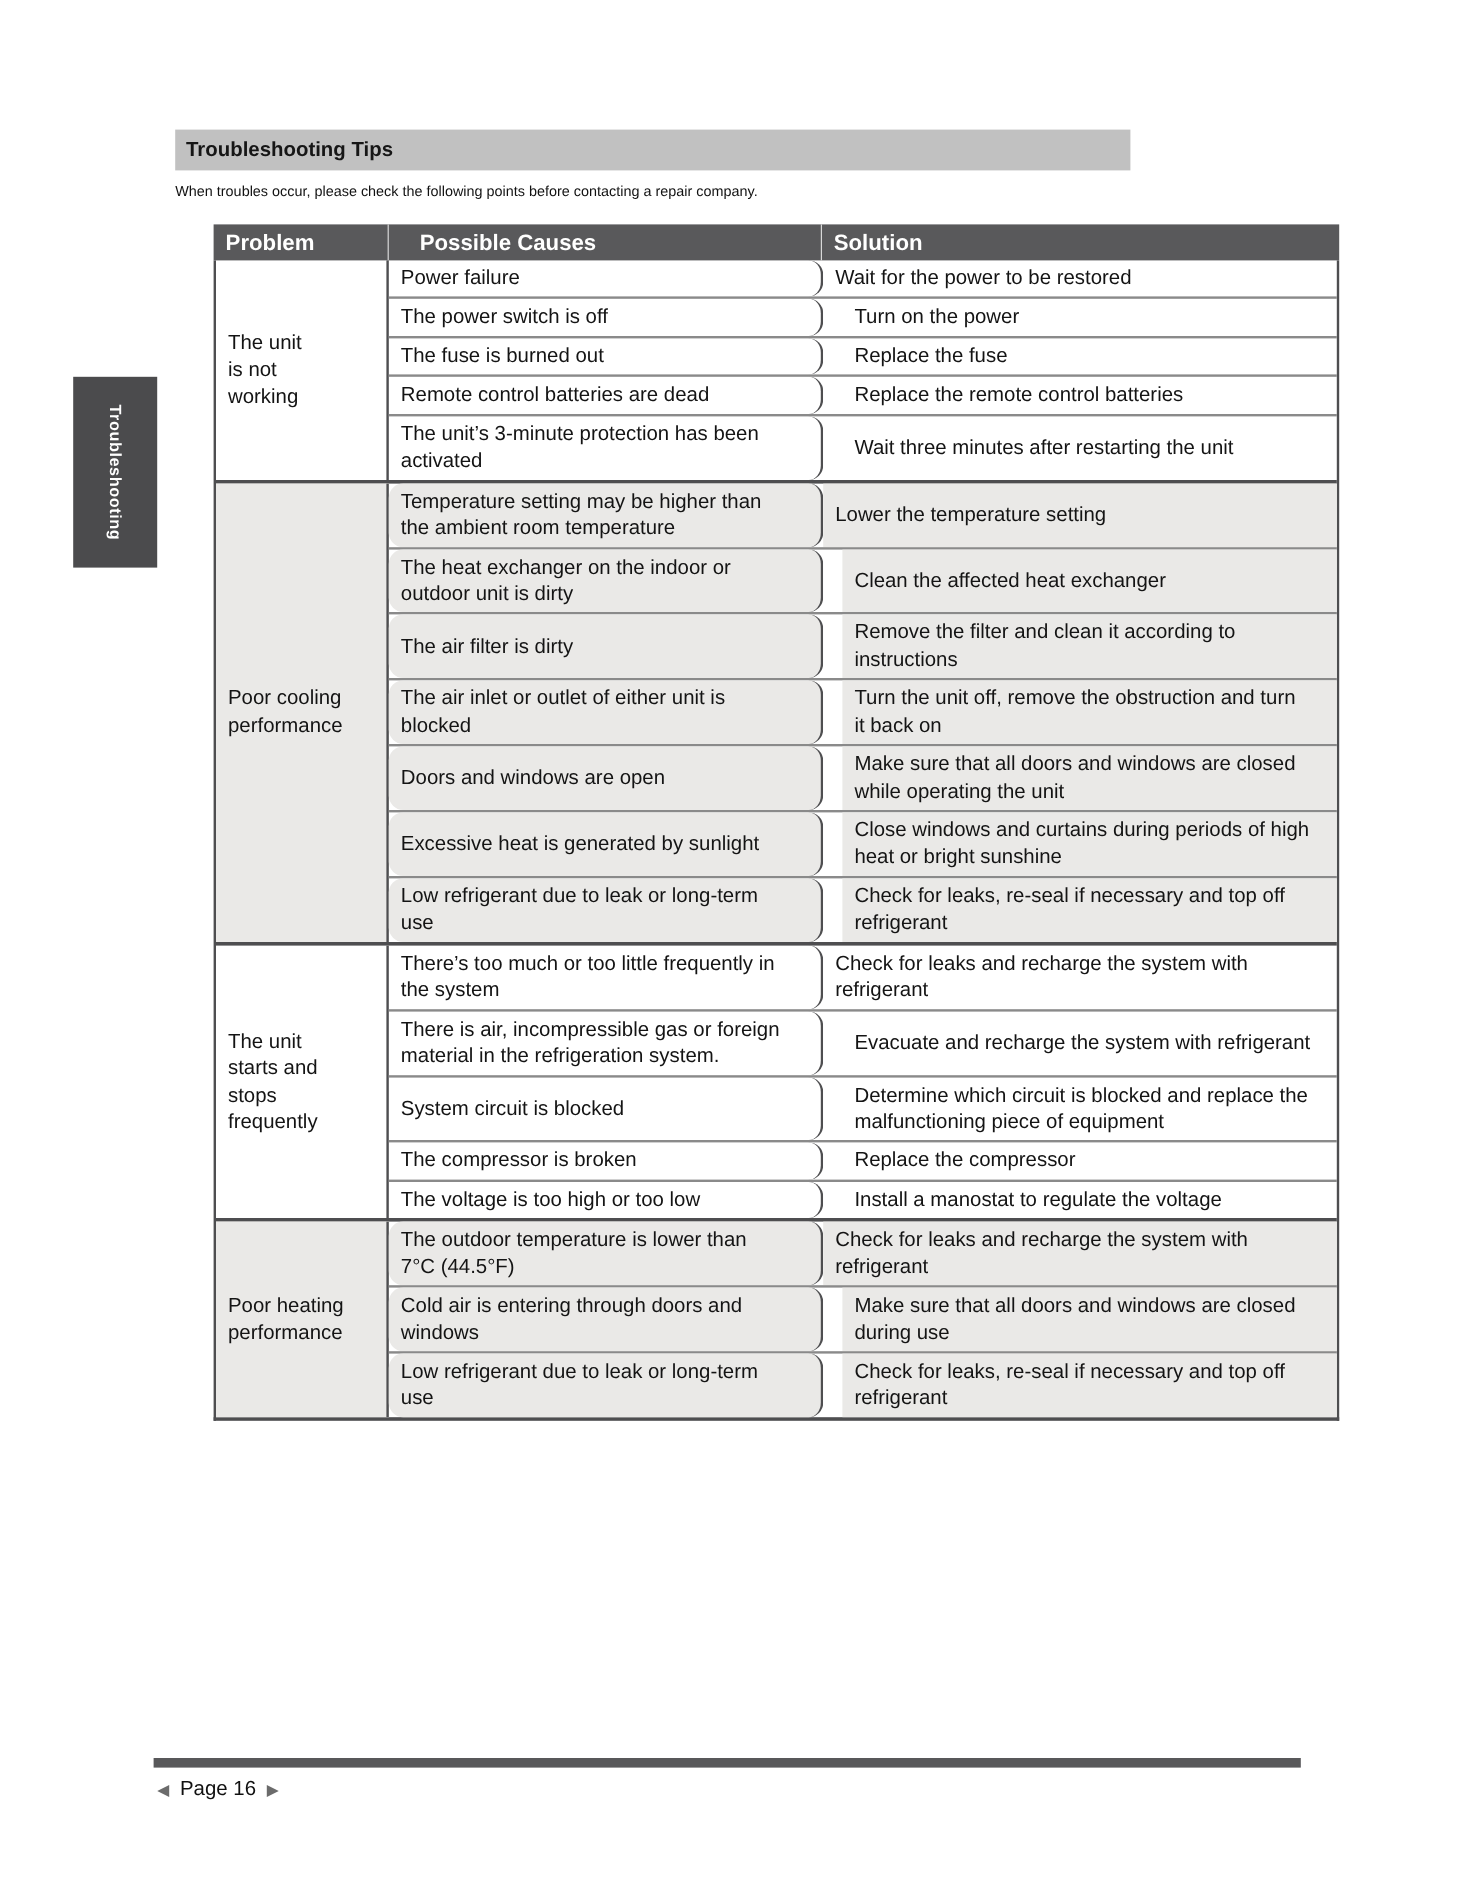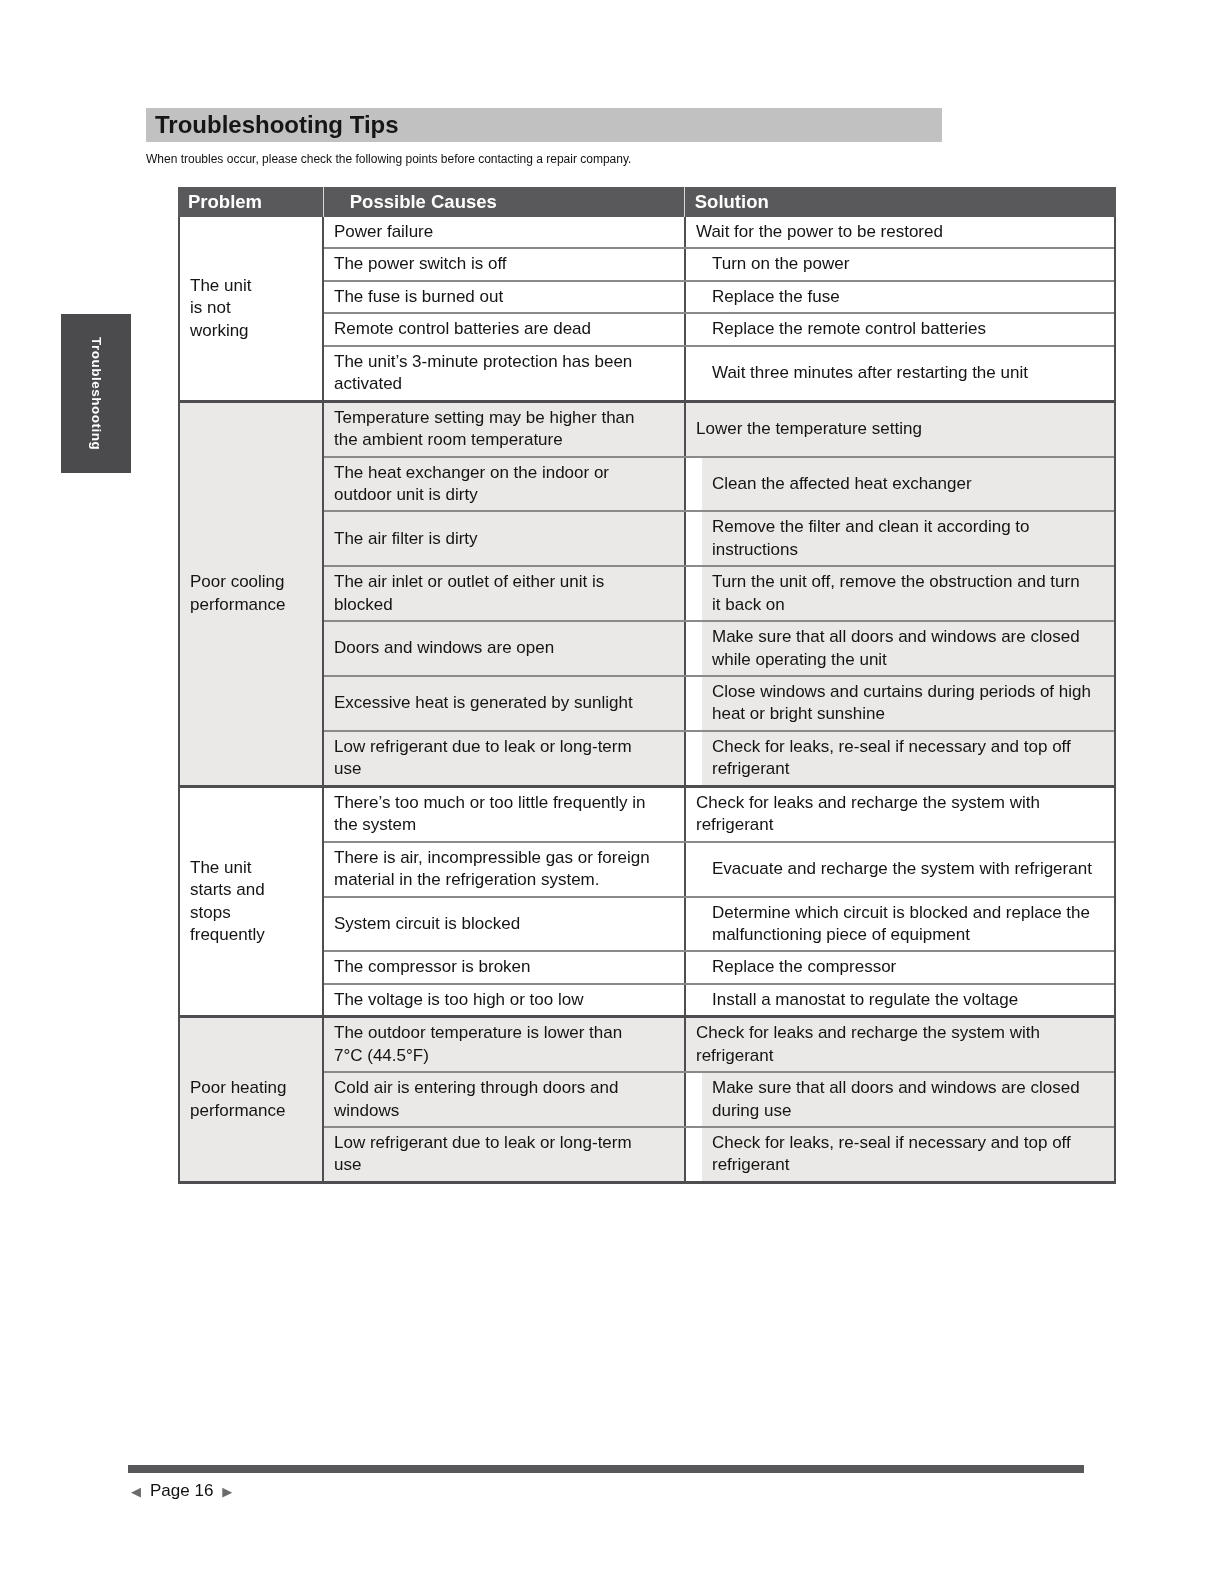--- a/index.html
+++ b/index.html
@@ -33,21 +33,21 @@
   }
 
   
   .title-bar {
     position: absolute;
     left: 146px; top: 108px;
     width: 796px; height: 34px;
     background: var(--titlebar-bg, #c1c1c1);
     display: flex; align-items: center;
     padding-left: 9px;
-    font-size: 24px;
+    font-size: 17px;
     font-weight: bold;
     color: #161616;
   }
 
   .intro {
     position: absolute;
     left: 146px; top: 152px;
     width: 980px;
     font-size: 12px;
     color: #111;
@@ -94,21 +94,21 @@
     white-space: pre-line;
   }
   .rows { flex: 1; display: flex; flex-direction: column; }
   .t-row { display: flex; flex: 1; }
   .t-row + .t-row { border-top: 2px solid var(--line-mid, #8a8a8a); gap: 16px; }
   .c-cell {
     width: 362px;
     border-right: 2px solid var(--line-dark, #4e4e50);
     padding: 4px 30px 4px 10px;
     min-height: 30px;
-    display: flex; align-items: center;
+    display: flex; align-items: center; border-radius: 12px;
   }
   .s-cell {
     flex: 1;
     padding: 4px 22px 4px 10px;
     min-height: 30px;
     display: flex; align-items: center;
   }
 
   
   .footer-rule {

